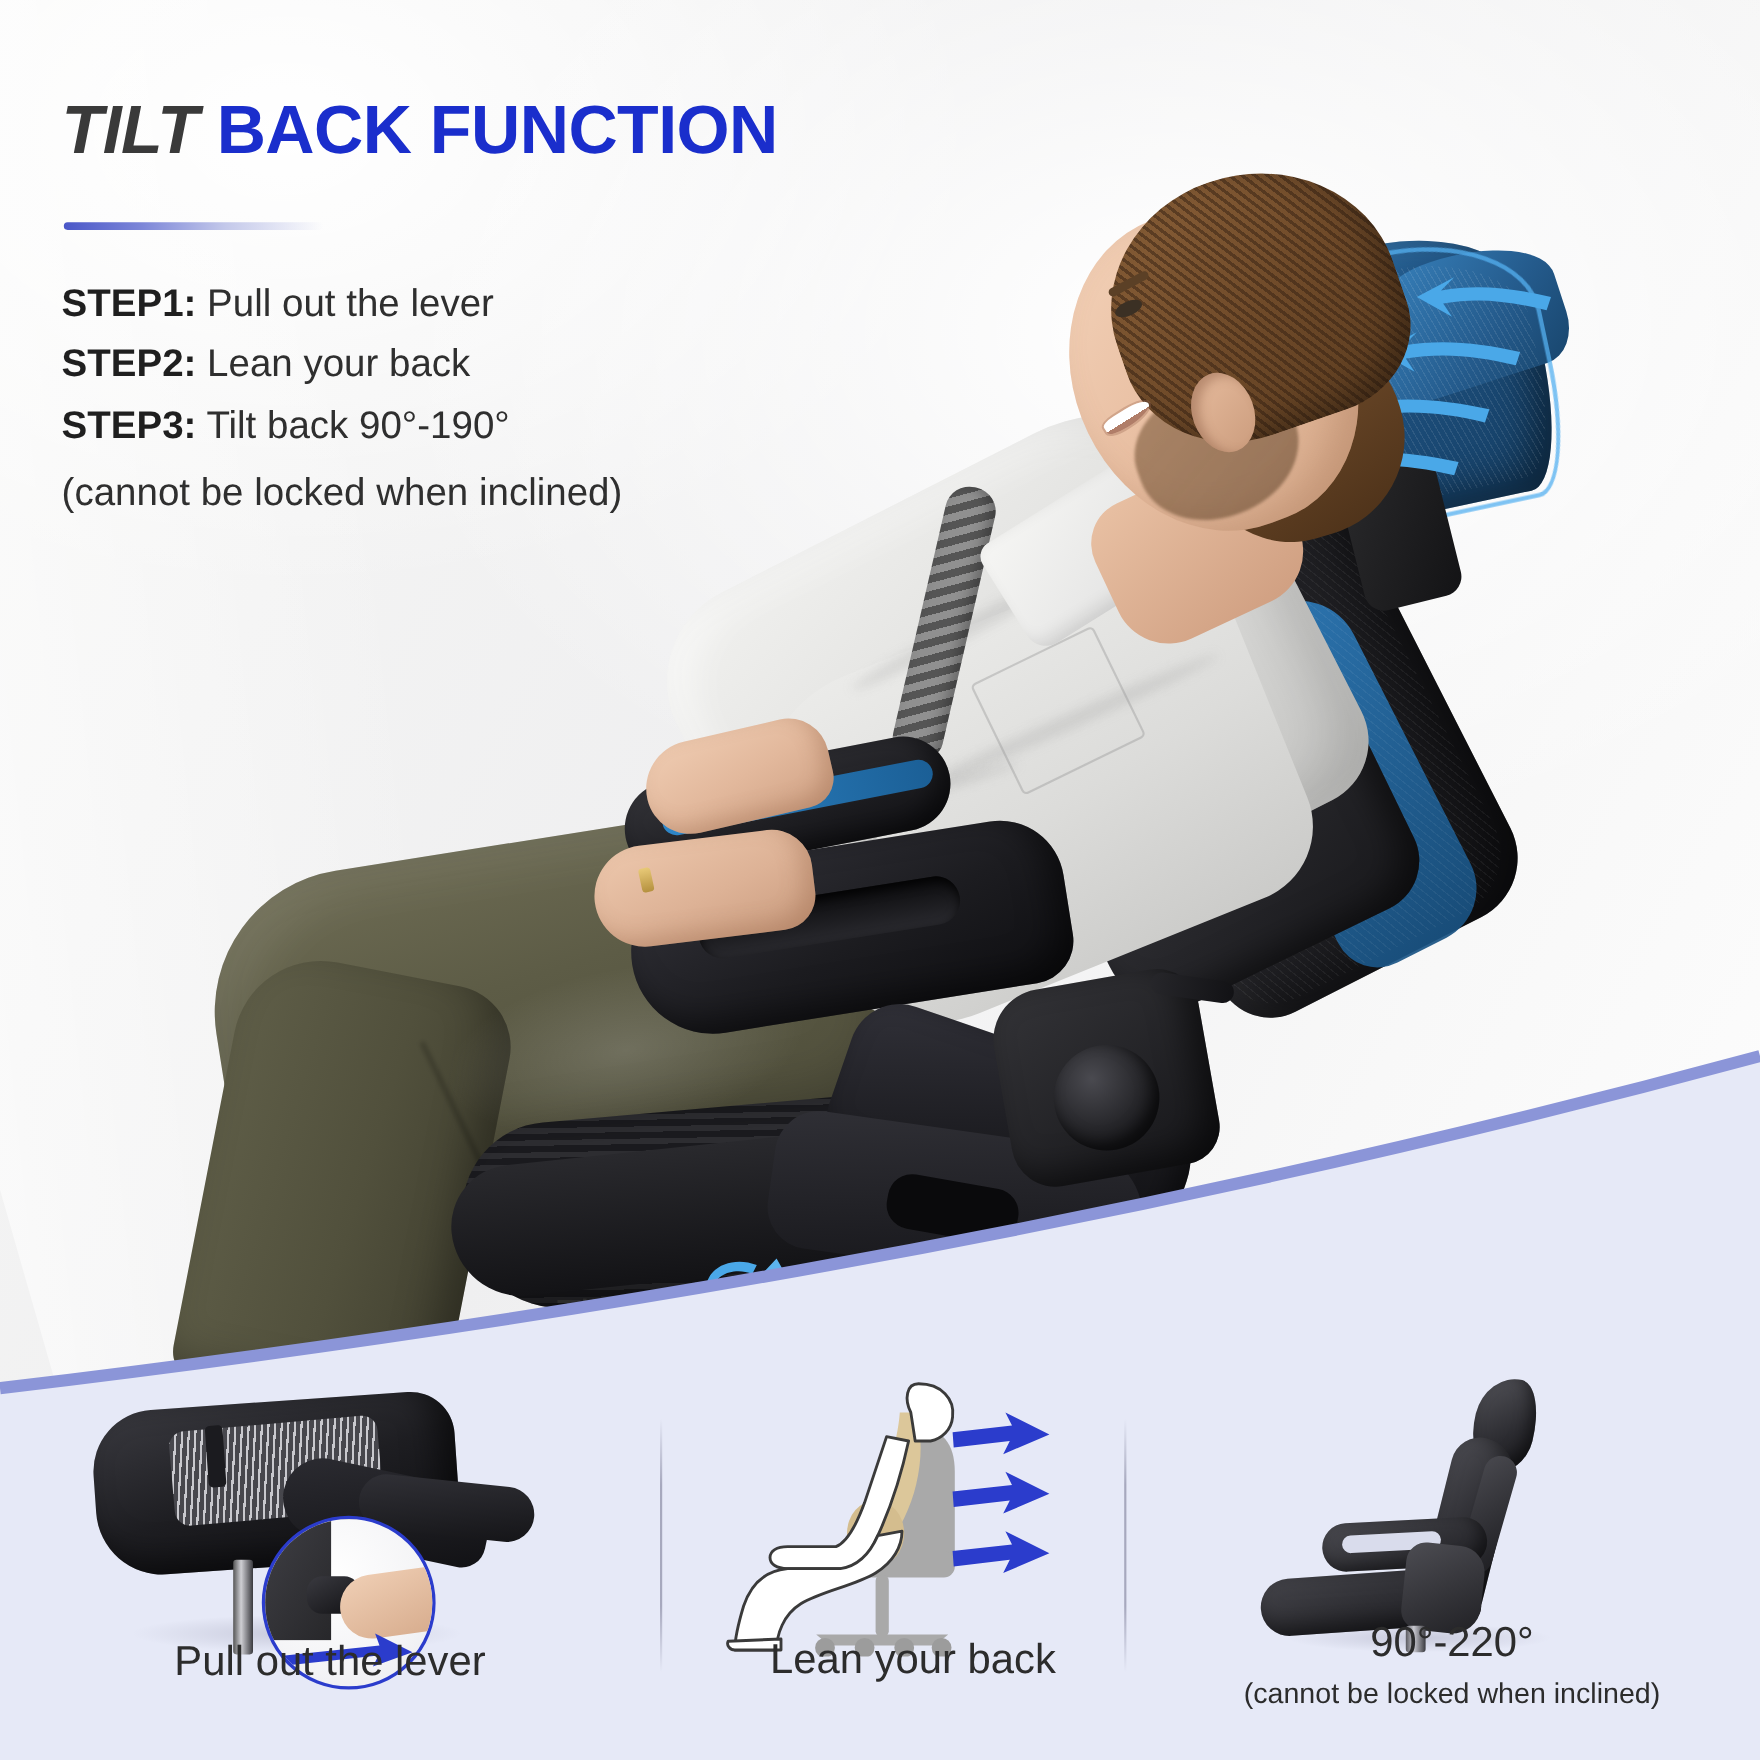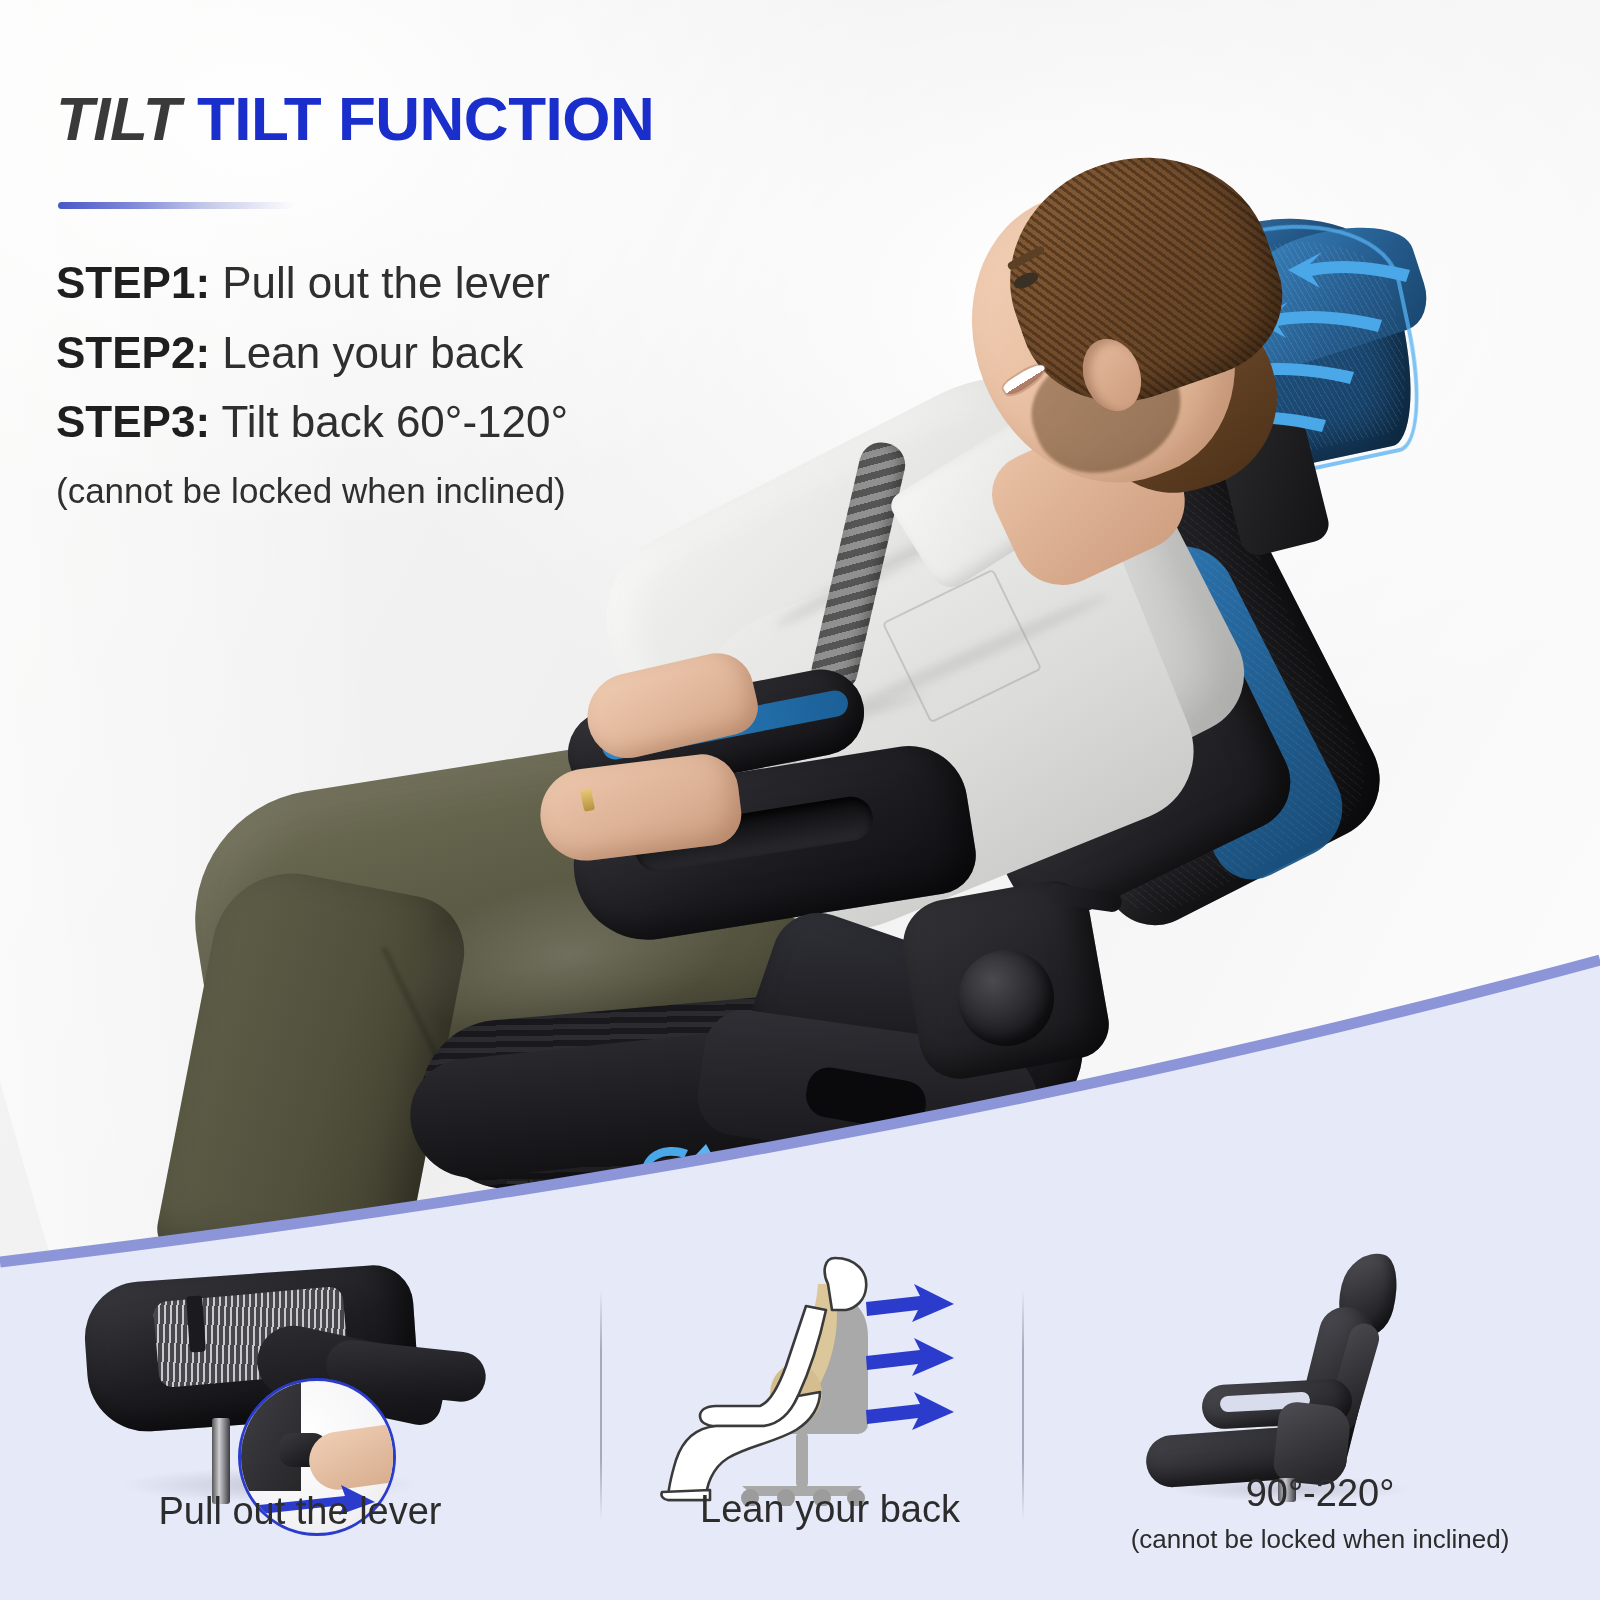--- a/index.html
+++ b/index.html
@@ -66,21 +66,21 @@
   }
 
   
   .steps {
     position: absolute;
     left: 56px;
     top: 248px;
     width: 760px;
   }
   .step-line {
-    font-size: 44px;
+    font-size: 35px;
     color: #2f2f2f;
     line-height: 1.58;
     white-space: nowrap;
   }
   .step-line .lbl {
     font-weight: 700;
     color: #1f1f1f;
   }
   .step-note {
     font-size: 35px;
@@ -813,33 +813,33 @@
     <div class="hero-shadow"></div>
   </div>
 
   <svg class="tilt-tension-icon" viewBox="0 0 84 54">
     <path d="M10 34 C 12 14, 36 6, 56 14 L 52 22 C 36 16, 18 22, 16 36 L 24 33 L 10 48 L 0 30 Z" fill="#4aa8e8"></path>
     <path d="M74 22 C 72 42, 48 50, 28 42 L 32 34 C 48 40, 66 34, 68 20 L 60 23 L 74 8 L 84 26 Z" fill="#5cb4ee"></path>
   </svg>
   <div class="tilt-tension-label">Tilt Tension</div>
 
   <div class="headline">
-    <span class="t1">TILT </span><span class="t2">TILT FUNCTION</span>
+    <span class="t1">TILT </span><span class="t2">BACK FUNCTION</span>
   </div>
   <div class="headline-rule"></div>
 
   <div class="steps">
     <div class="step-line">
       <span class="lbl">STEP1:</span><span> Pull out the lever</span>
     </div>
     <div class="step-line">
       <span class="lbl">STEP2:</span><span> Lean your back</span>
     </div>
     <div class="step-line">
-      <span class="lbl">STEP3:</span><span> Tilt back 60°-120°</span>
+      <span class="lbl">STEP3:</span><span> Tilt back 90°-190°</span>
     </div>
     <div class="step-note">(cannot be locked when inclined)</div>
   </div>
 
   <svg class="bottom-fill" viewBox="0 0 1600 1600" preserveAspectRatio="none">
     <path d="M0,1262 C 420,1212 980,1128 1600,960 L1600,1600 L0,1600 Z" fill="#e6e9f7"></path>
     <path d="M0,1262 C 420,1212 980,1128 1600,960" stroke="#8b95d8" stroke-width="11" fill="none"></path>
   </svg>
 
   <div class="vdiv vdiv-a"></div>

